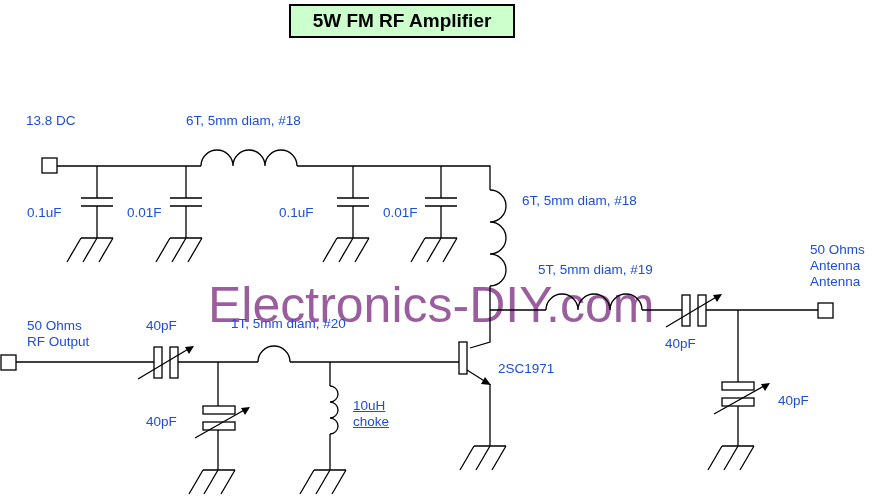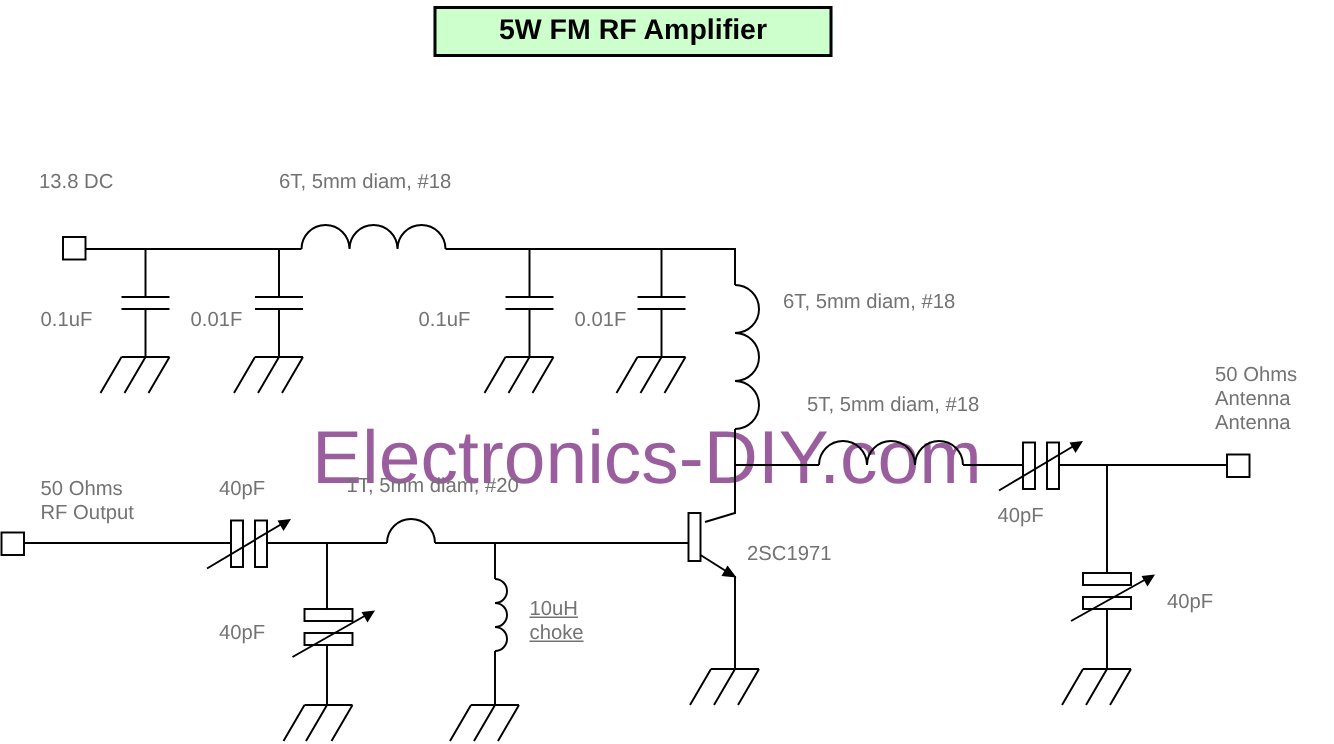--- a/index.html
+++ b/index.html
@@ -1,29 +1,29 @@
 <!DOCTYPE html>
 <html><head>
 <meta charset="utf-8">
 <style>
   html, body { margin:0; padding:0; background:#ffffff; }
   body { width:889px; height:496px; position:relative; overflow:hidden; font-family:"Liberation Sans", sans-serif; }
   #title-box {
-    position:absolute; left:289px; top:4px; width:266px; height:34px;
+    position:absolute; left:289px; top:4px; width:226px; height:34px;
     background:#ccffcc; border:2px solid #000; box-sizing:border-box;
     display:flex; align-items:center; justify-content:center;
     font-weight:bold; font-size:19px; color:#000;
   }
   #watermark {
     position:absolute; left:208px; top:276px;
     font-size:50px; color:#701a75; opacity:0.7; letter-spacing:0px;
     white-space:nowrap;
   }
   svg { position:absolute; left:0; top:0; }
-  .lbl { position:absolute; font-size:13.5px; color:#737373; white-space:nowrap; line-height:16px; }
+  .lbl { position:absolute; font-size:13.5px; color:#1d4ed8; white-space:nowrap; line-height:16px; }
   .wire { stroke:#000; stroke-width:1.3; fill:none; }
   .term { stroke:#000; stroke-width:1.3; fill:#fff; }
   .plate { stroke:#000; stroke-width:1.3; fill:#fff; }
 </style>
 </head>
 <body>
 
 <div id="title-box">5W FM RF Amplifier</div>
 <div id="watermark">Electronics-DIY.com</div>
 
@@ -136,21 +136,21 @@
   </g>
 </svg>
 
 <div class="lbl" style="left:26px; top:113px;">13.8 DC</div>
 <div class="lbl" style="left:186px; top:113px;">6T, 5mm diam, #18</div>
 <div class="lbl" style="left:27px; top:205px;">0.1uF</div>
 <div class="lbl" style="left:127px; top:205px;">0.01F</div>
 <div class="lbl" style="left:279px; top:205px;">0.1uF</div>
 <div class="lbl" style="left:383px; top:205px;">0.01F</div>
 <div class="lbl" style="left:522px; top:193px;">6T, 5mm diam, #18</div>
-<div class="lbl" style="left:538px; top:262px;">5T, 5mm diam, #18</div>
+<div class="lbl" style="left:538px; top:262px;">5T, 5mm diam, #19</div>
 <div class="lbl" style="left:810px; top:242px;">
   <div>50 Ohms</div>
   <div>Antenna</div>
   <div>Antenna</div>
 </div>
 <div class="lbl" style="left:665px; top:336px;">40pF</div>
 <div class="lbl" style="left:778px; top:393px;">40pF</div>
 <div class="lbl" style="left:27px; top:318px;">
   <div>50 Ohms</div>
   <div>RF Output</div>

